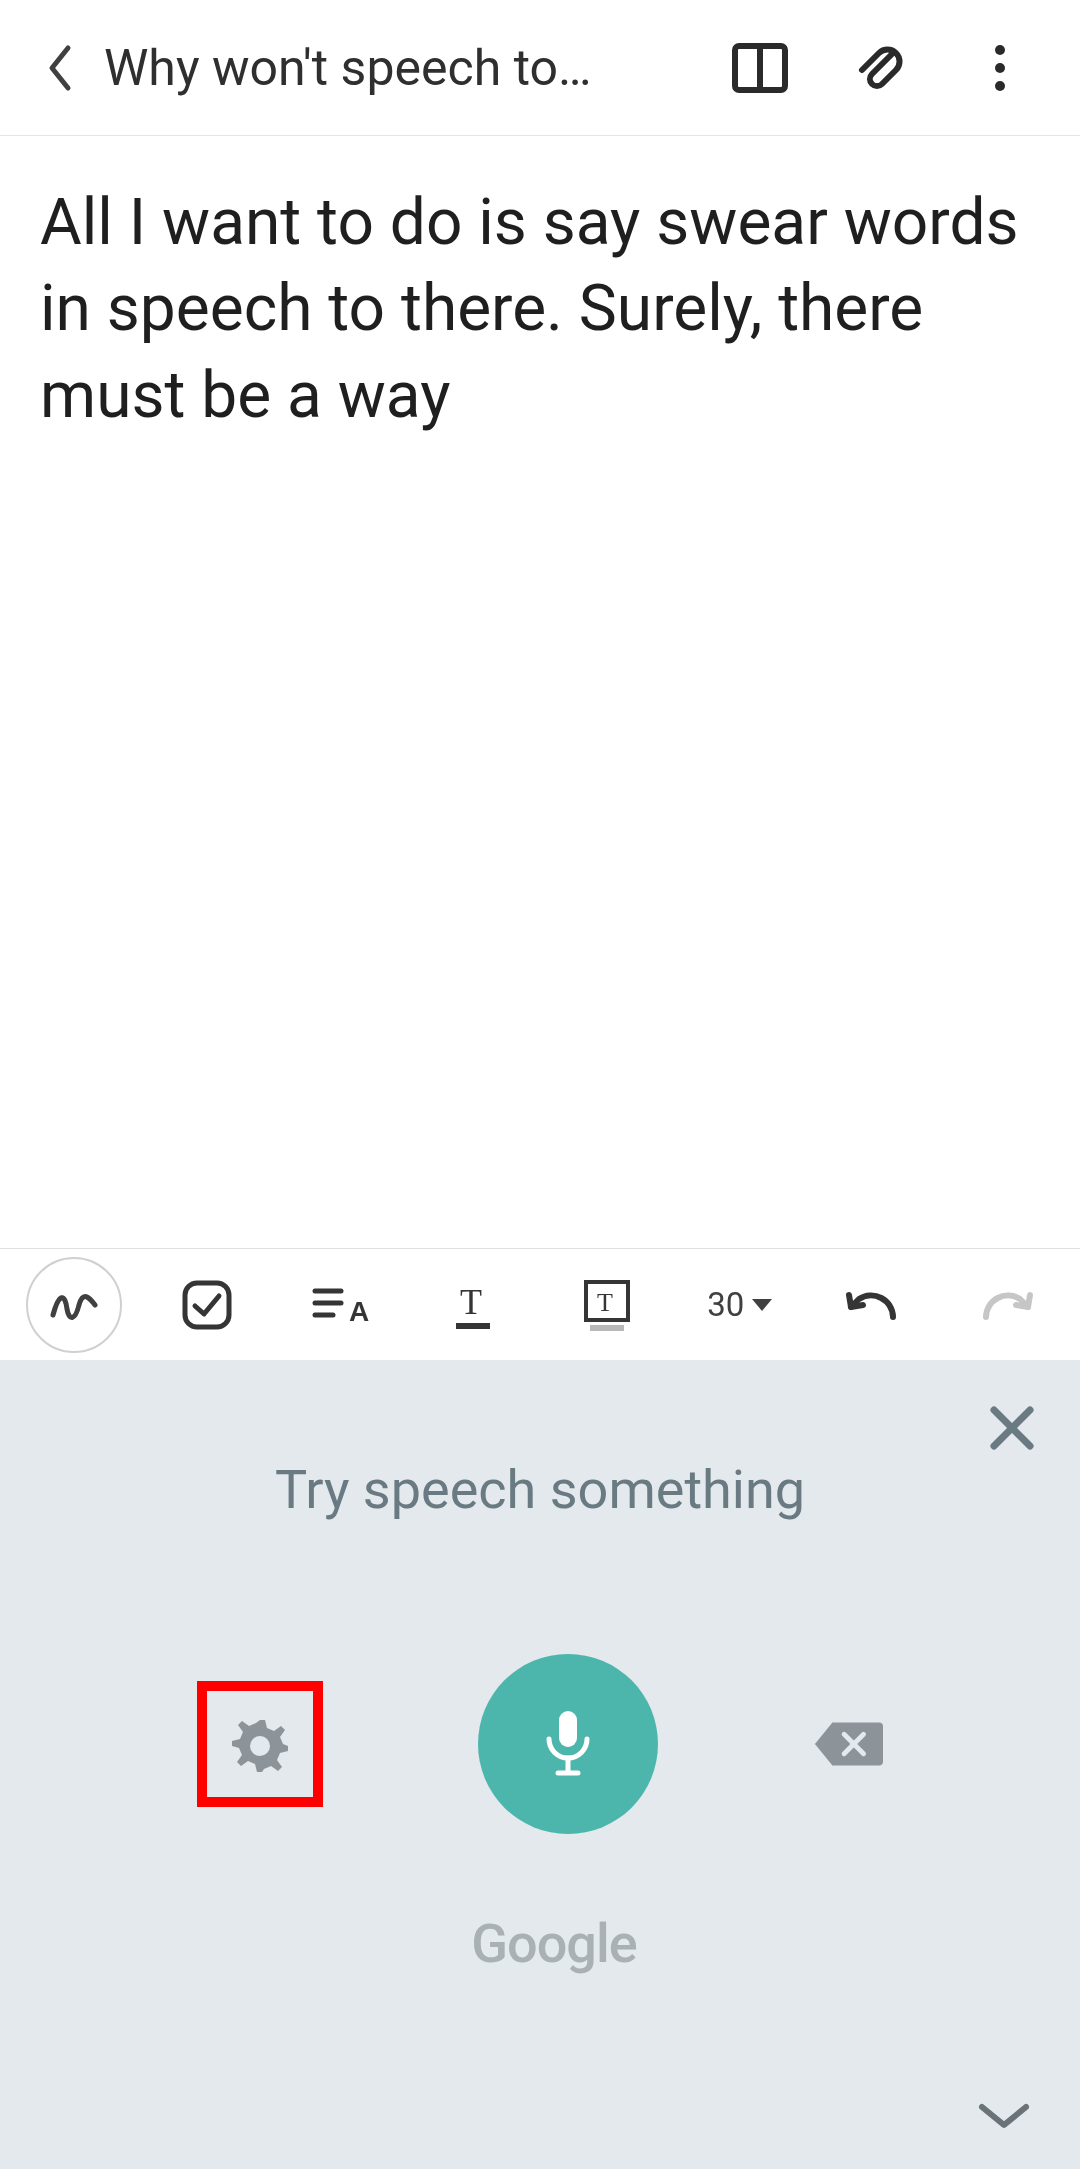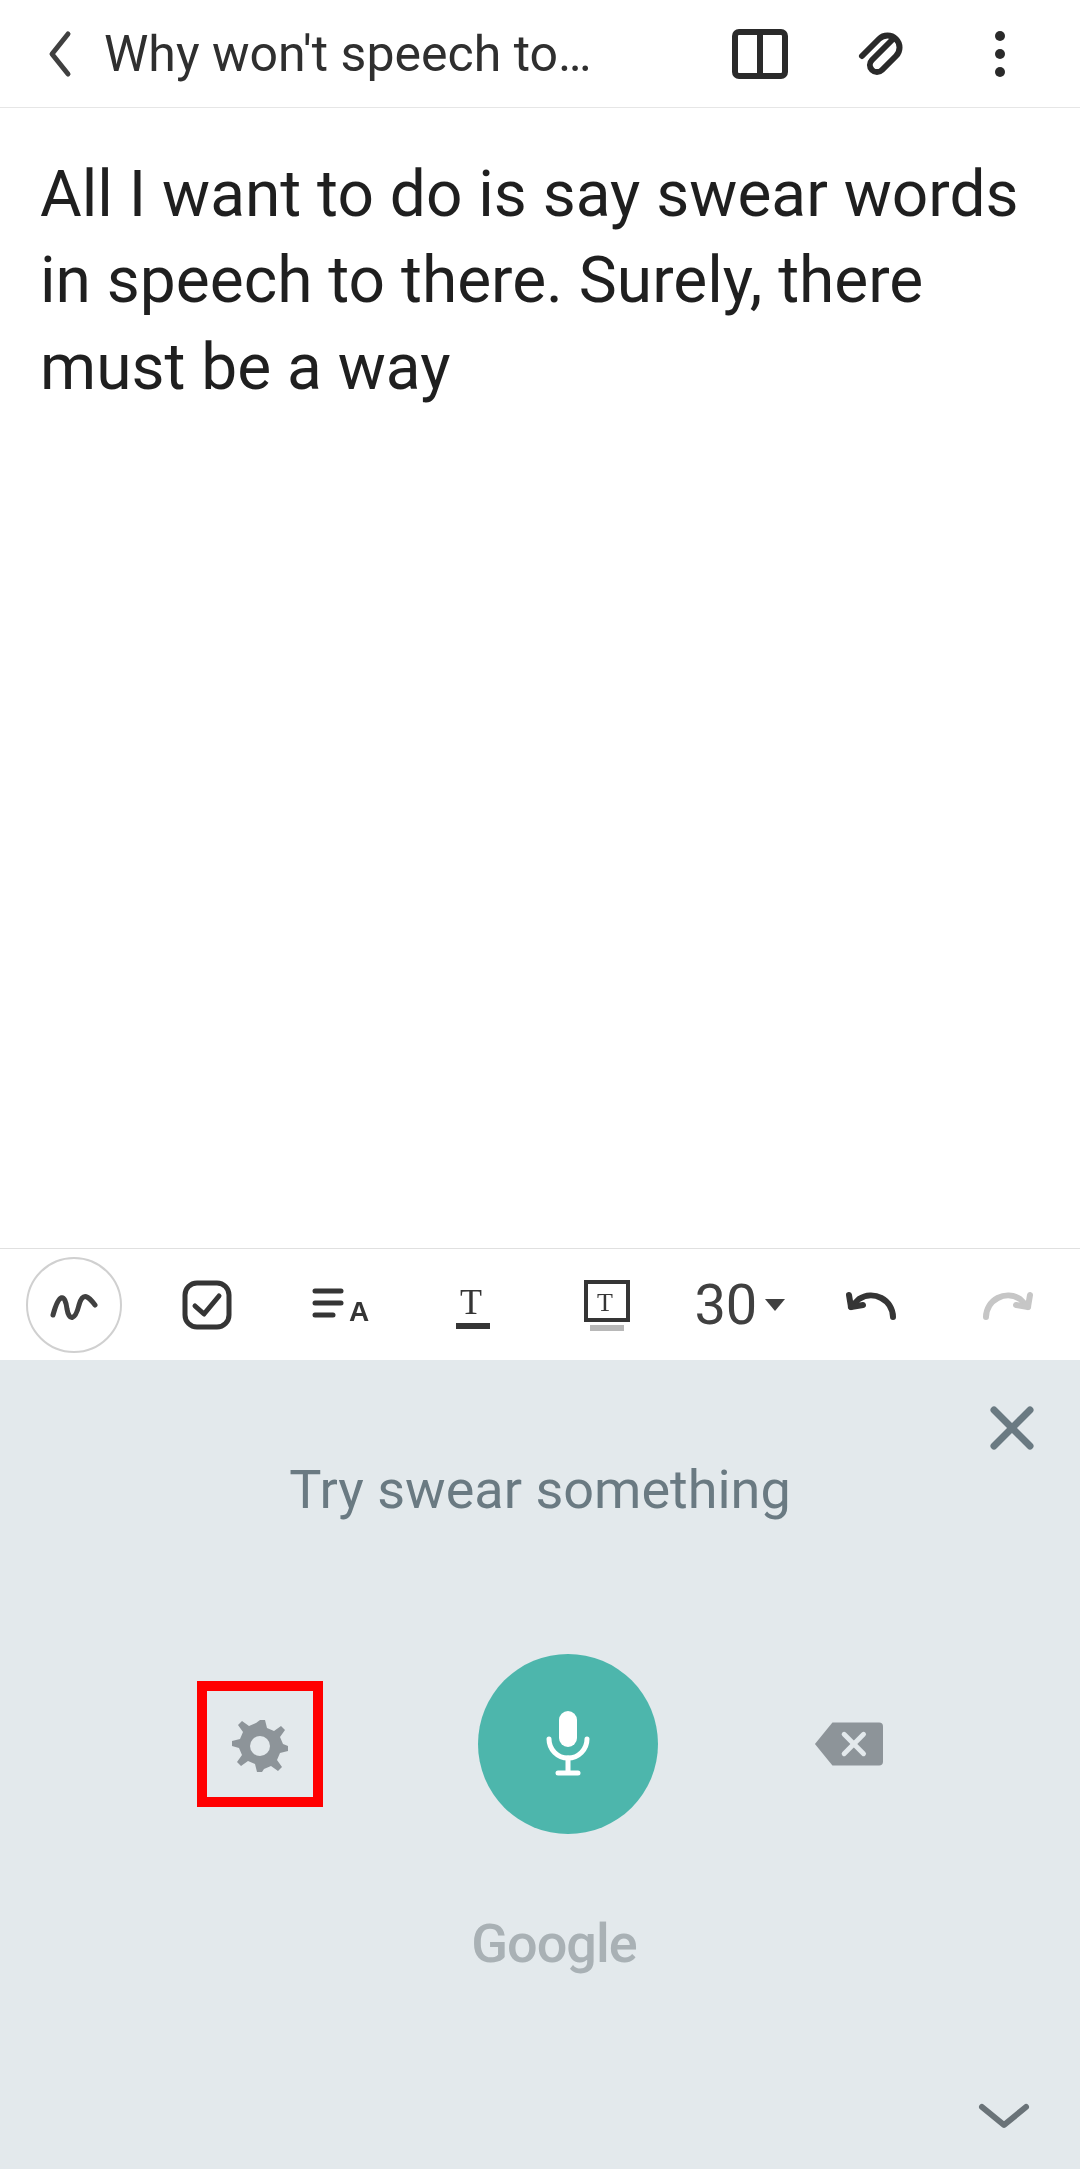--- a/index.html
+++ b/index.html
@@ -7,21 +7,21 @@
     width: 1080px;
     height: 2169px;
     font-family: Roboto, -apple-system, Helvetica, Arial, sans-serif;
     background: #ffffff;
     overflow: hidden;
     position: relative;
   }
 
   
   .topbar {
-    height: 108px;
+    height: 136px;
     display: flex;
     align-items: center;
     padding: 0 20px;
     border-bottom: 1px solid #e6e6e6;
   }
   .topbar .back {
     width: 80px;
     display: flex;
     align-items: center;
     justify-content: center;
@@ -76,21 +76,21 @@
   .tool-circle {
     width: 96px;
     height: 96px;
     border-radius: 50%;
     border: 2px solid #d0d0d0;
     display: flex;
     align-items: center;
     justify-content: center;
   }
   .font-size {
-    font-size: 56px;
+    font-size: 33px;
     color: #404040;
     display: flex;
     align-items: center;
     gap: 8px;
   }
   .caret-down {
     width: 0; height: 0;
     border-left: 10px solid transparent;
     border-right: 10px solid transparent;
     border-top: 12px solid #404040;
@@ -263,21 +263,21 @@
 </div>
 
 <div class="voice-panel">
   <div class="close">
     <svg width="48" height="48" viewBox="0 0 48 48">
       <line x1="6" y1="6" x2="42" y2="42" stroke="#6a7a82" stroke-width="7" stroke-linecap="round"></line>
       <line x1="42" y1="6" x2="6" y2="42" stroke="#6a7a82" stroke-width="7" stroke-linecap="round"></line>
     </svg>
   </div>
 
-  <div class="prompt">Try swear something</div>
+  <div class="prompt">Try speech something</div>
 
   <div class="voice-row">
     <div class="settings-box">
       <svg width="56" height="56" viewBox="0 0 56 56">
         <path d="M28 4 L33 4 L35 12 L42 15 L49 10 L53 14 L48 21 L51 28 L56 30 L56 35 L48 37 L45 44 L50 51 L46 55 L39 50 L32 53 L30 56 L25 56 L23 48 L16 45 L9 50 L5 46 L10 39 L7 32 L0 30 L0 25 L8 23 L11 16 L6 9 L10 5 L17 10 L24 7 Z" fill="#8d9499"></path>
         <circle cx="28" cy="30" r="10" fill="#e3e9ec"></circle>
       </svg>
     </div>
 
     <div class="mic-circle">

